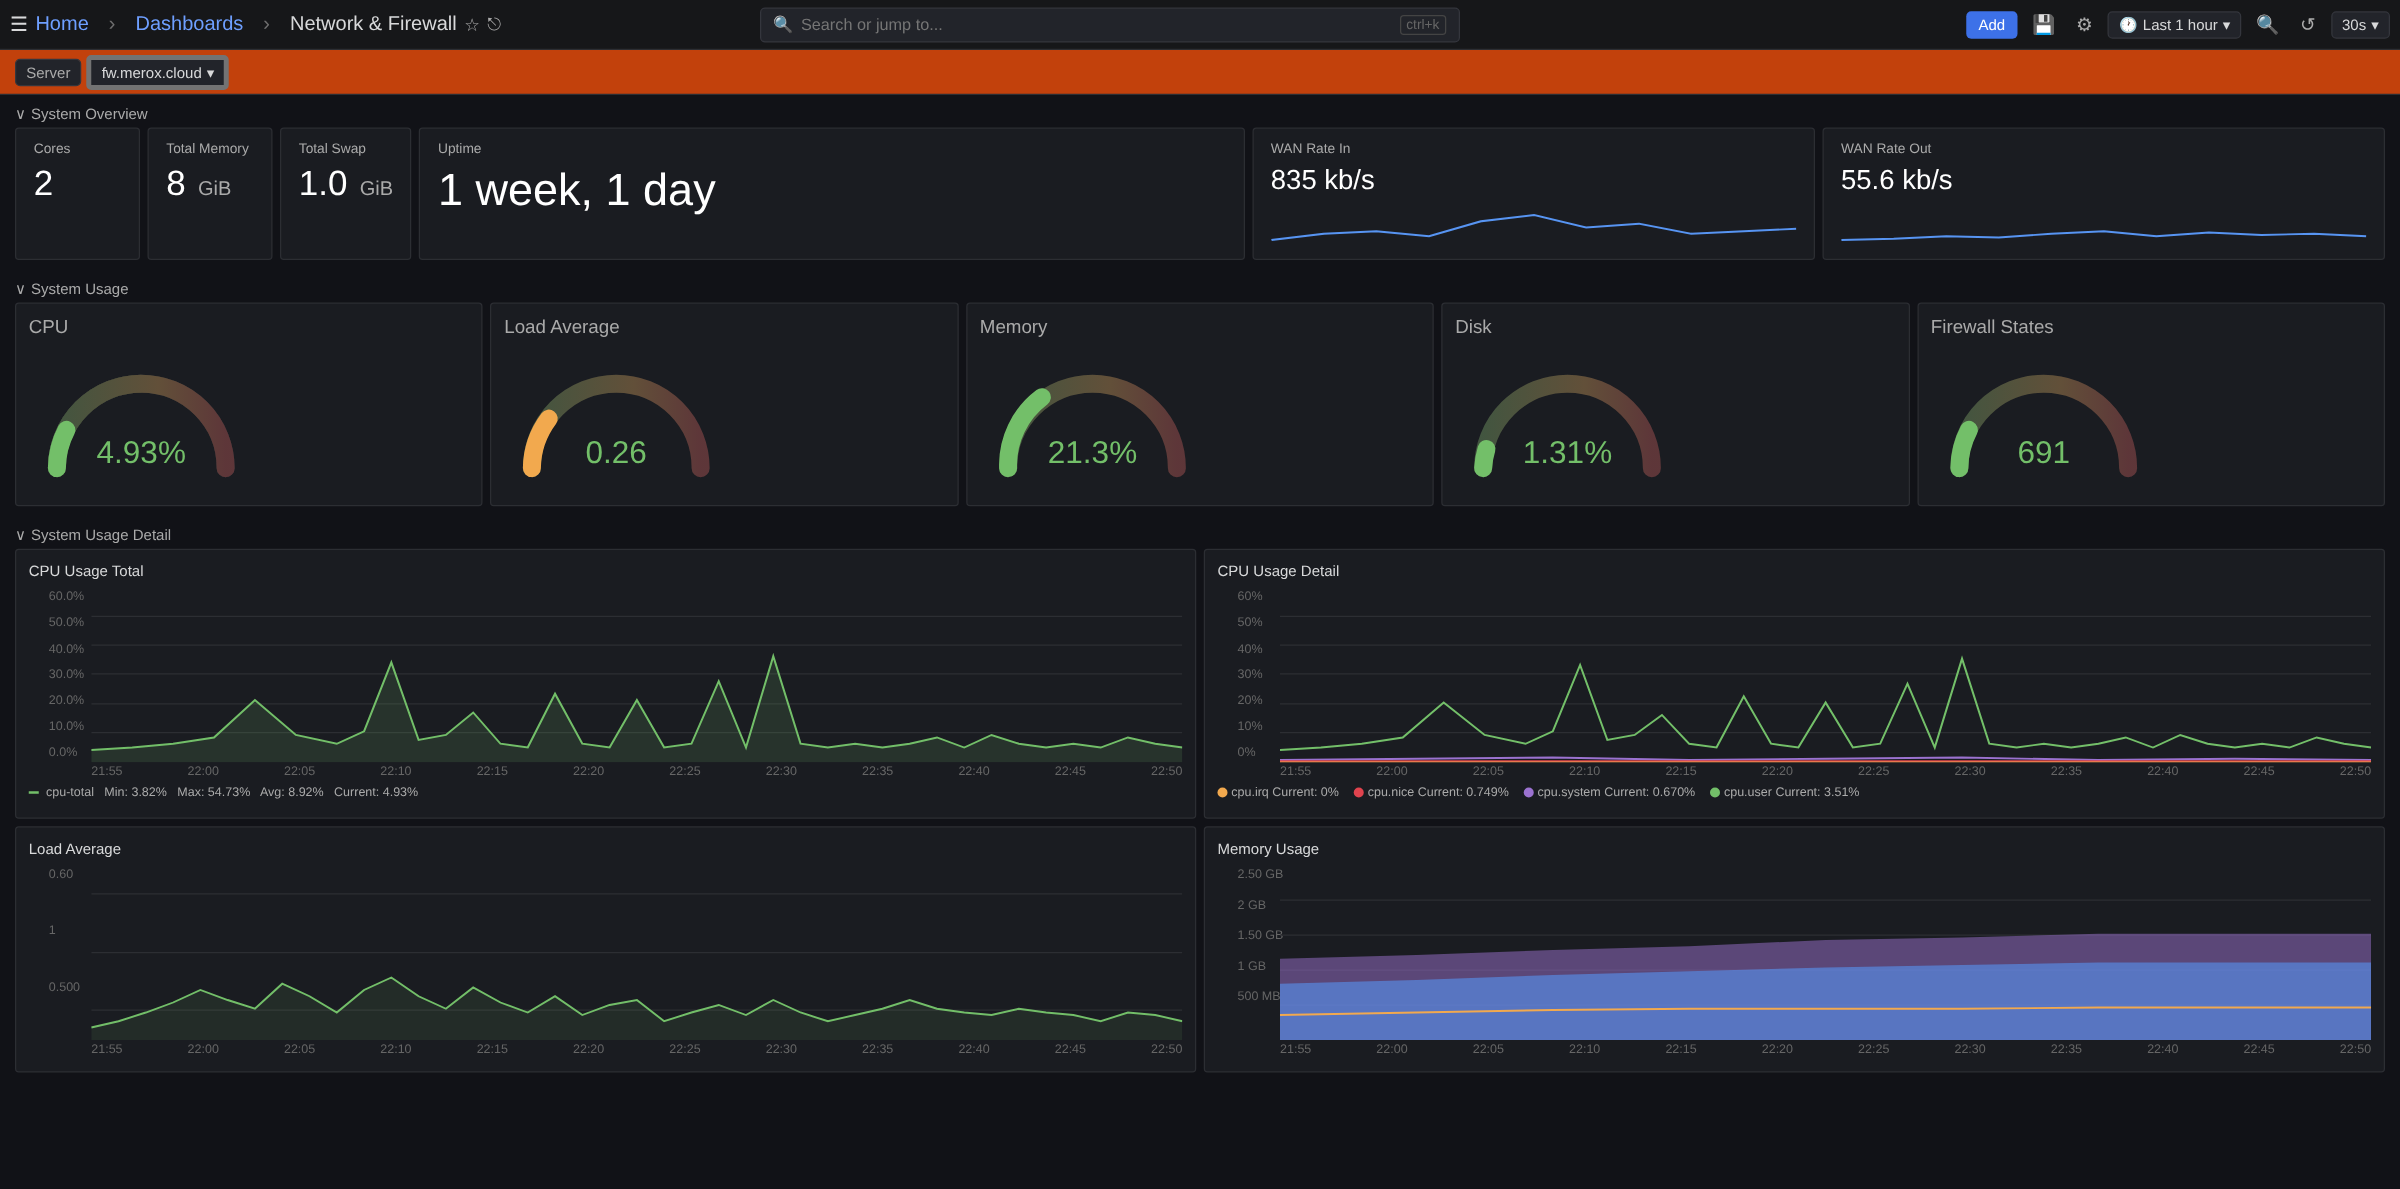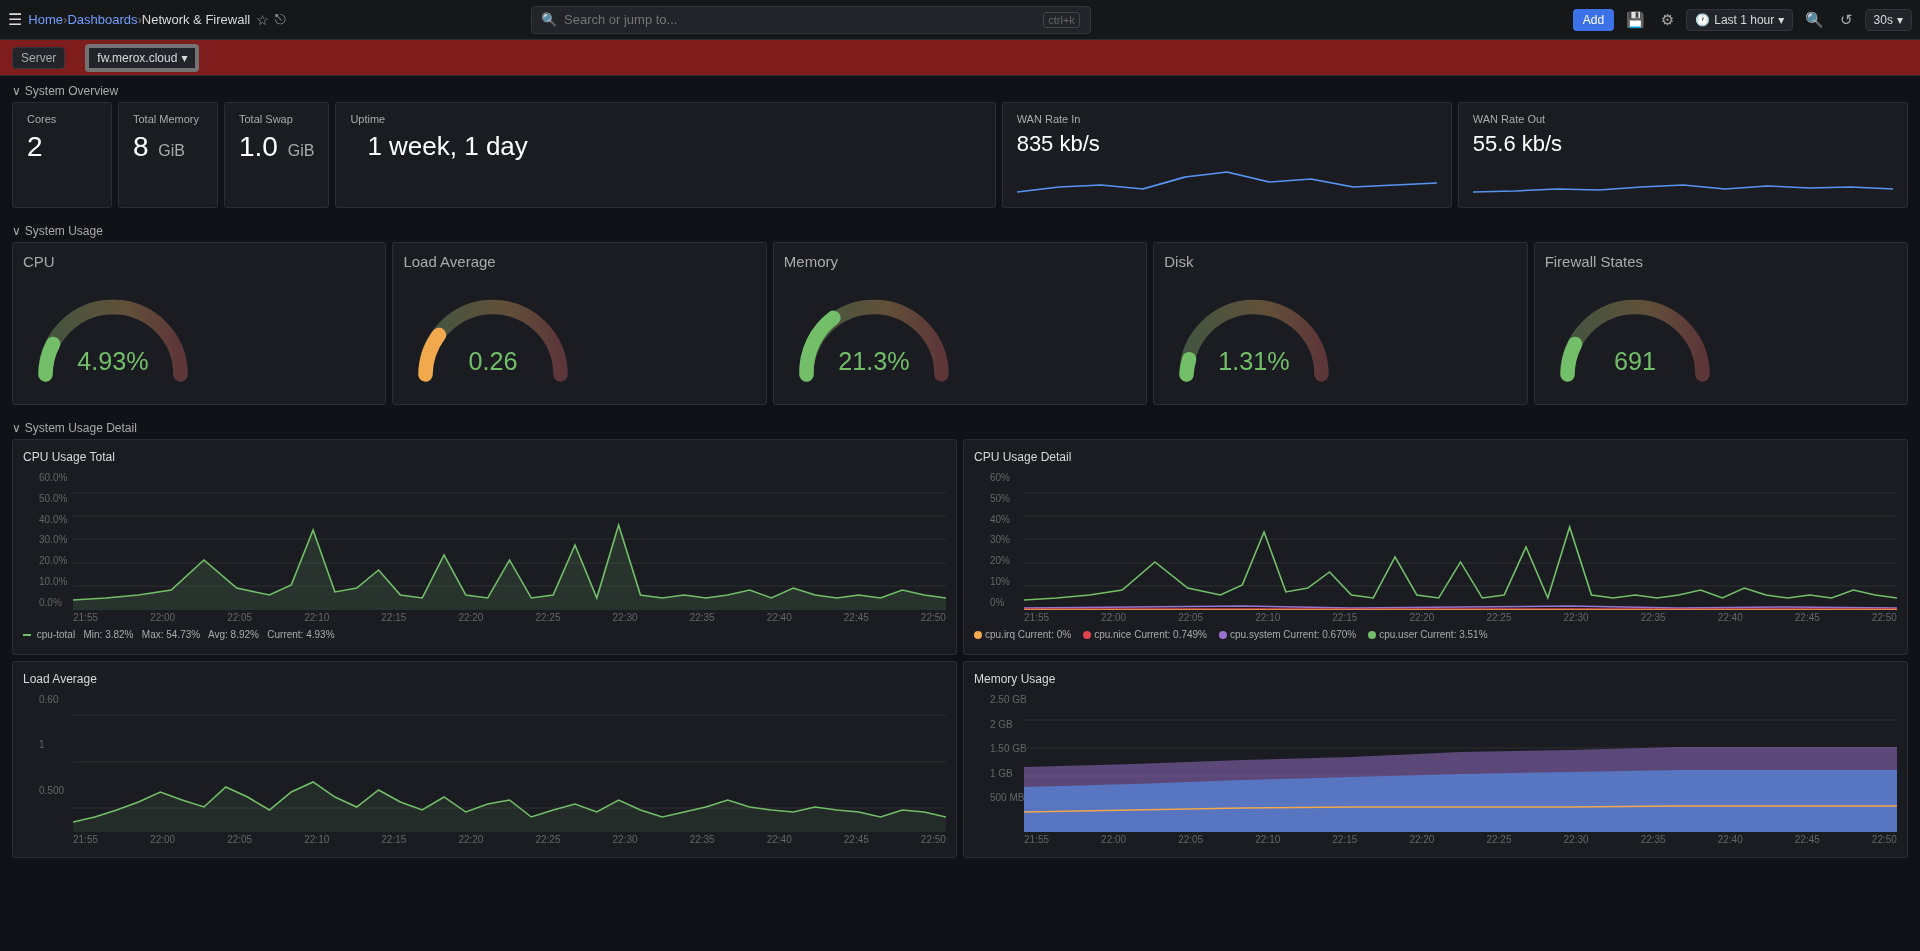--- a/index.html
+++ b/index.html
@@ -16,21 +16,21 @@
       display: flex;
       align-items: center;
       background: #161719;
       border-bottom: 1px solid #2c2e33;
       height: 40px;
       padding: 0 8px;
       gap: 8px;
     }
     .topnav-left { display: flex; align-items: center; gap: 6px; }
     .hamburger-icon { color: #d8d9da; font-size: 16px; cursor: pointer; }
-    .breadcrumb { display: flex; align-items: center; gap: 0; font-size: 13px; }
+    .breadcrumb { display: flex; align-items: center; gap: 16px; font-size: 16px; }
     .breadcrumb-item { color: #6e9fff; cursor: pointer; }
     .breadcrumb-sep { color: #6e6e6e; }
     .breadcrumb-current { color: #d8d9da; font-weight: 500; }
     .nav-icon { color: #aaa; font-size: 14px; cursor: pointer; }
     .search-bar {
       flex: 1;
       display: flex;
       align-items: center;
       background: #22242a;
       border: 1px solid #34363d;
@@ -82,25 +82,25 @@
       cursor: pointer;
       display: flex;
       align-items: center;
       gap: 4px;
     }
 
     
     .dash-nav {
       display: flex;
       align-items: center;
-      background: #7f1d1d;
+      background: #c2410c;
       border-bottom: 1px solid #2c2e33;
       height: 36px;
       padding: 0 12px;
-      gap: 20px;
+      gap: 4px;
     }
     .server-label {
       background: #22242a;
       border: 1px solid #34363d;
       border-radius: 4px;
       padding: 3px 8px;
       font-size: 12px;
       color: #aaa;
     }
     .server-select {
@@ -135,21 +135,21 @@
     .stat-card {
       background: #1a1c21;
       border: 1px solid #2c2e33;
       border-radius: 3px;
       padding: 10px 14px;
       min-width: 100px;
     }
     .stat-card-label { font-size: 11px; color: #aaa; margin-bottom: 6px; }
     .stat-card-value { font-size: 28px; color: #fff; font-weight: 300; }
     .stat-card-value .unit { font-size: 16px; color: #aaa; margin-left: 2px; }
-    .stat-uptime { font-size: 26px; color: #fff; font-weight: 300; margin-left: 17px; }
+    .stat-uptime { font-size: 36px; color: #fff; font-weight: 300; }
     .sparkline-container { position: relative; height: 50px; }
     .sparkline-value { font-size: 22px; color: #fff; font-weight: 300; }
 
     
     .gauge-section {
       padding: 0 12px 8px;
     }
     .gauge-cards {
       display: flex;
       gap: 6px;

